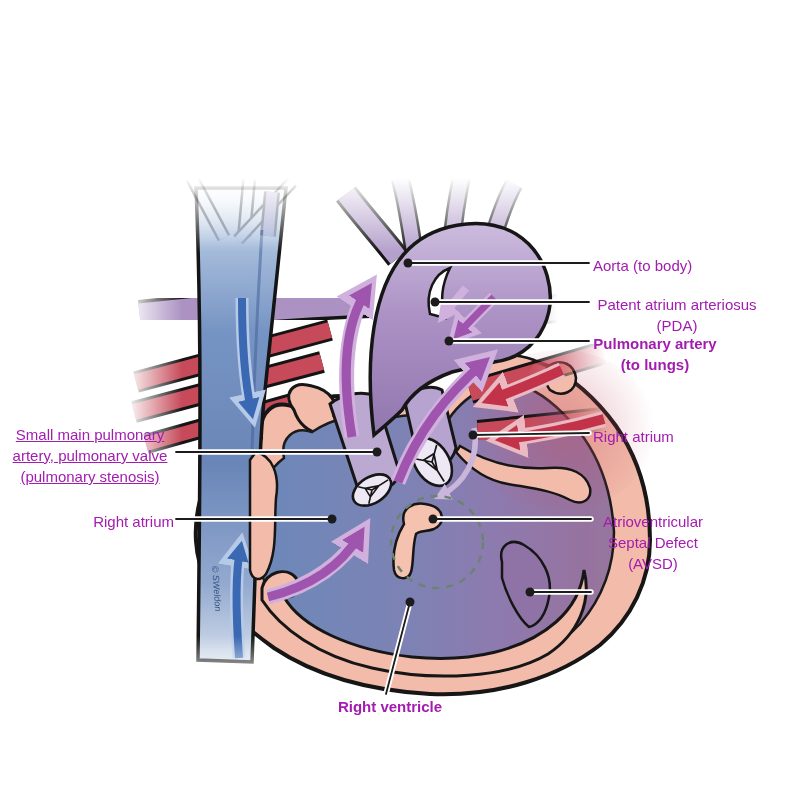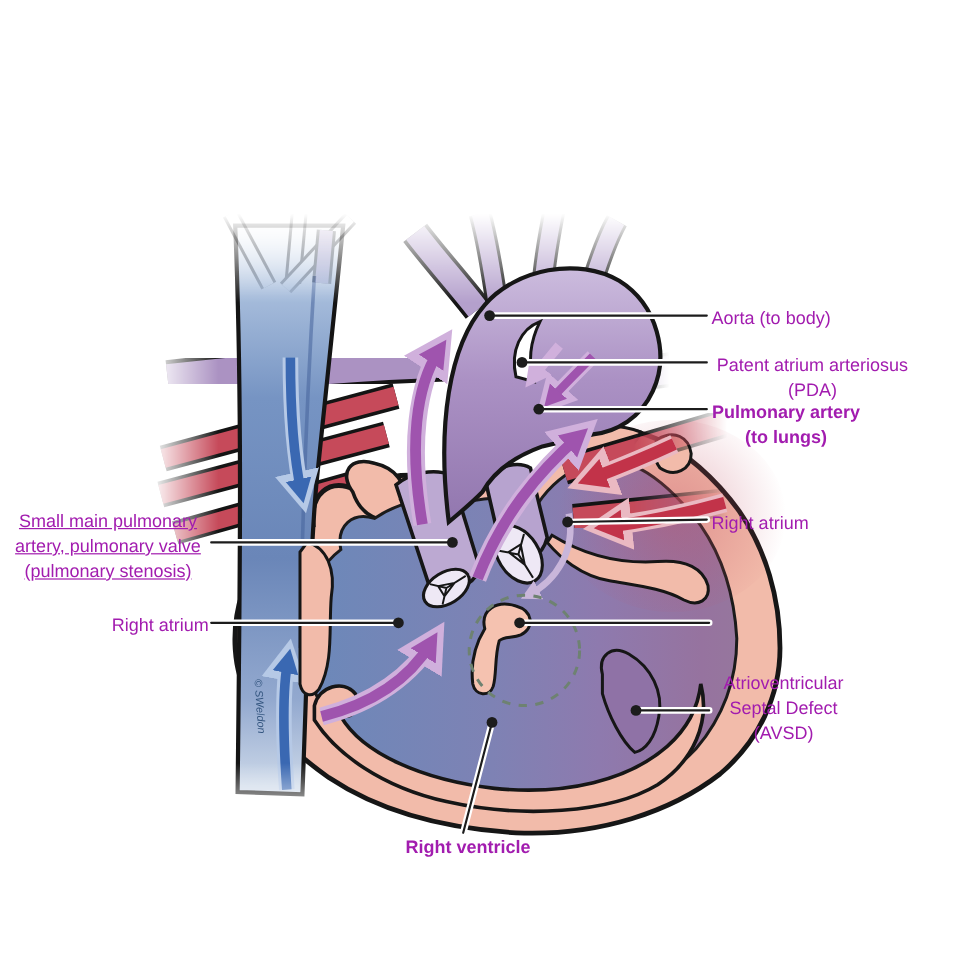--- a/index.html
+++ b/index.html
@@ -247,21 +247,21 @@
   </g>
 </svg>
 
 
 <div class="lbl" style="left:593px;top:255px;">Aorta (to body)</div>
 <div class="lbl c" style="left:591px;top:294px;width:172px;">Patent atrium arteriosus
 (PDA)</div>
 <div class="lbl c" style="left:593px;top:333px;width:124px;font-weight:bold;">Pulmonary artery
 (to lungs)</div>
 <div class="lbl" style="left:593px;top:426px;">Right atrium</div>
-<div class="lbl c" style="left:594px;top:511px;width:118px;margin-top:48px;">Atrioventricular
+<div class="lbl c" style="left:594px;top:511px;width:118px;">Atrioventricular
 Septal Defect
 (AVSD)</div>
 <div class="lbl c" style="left:6px;top:424px;width:168px;text-decoration:underline;">Small main pulmonary
 artery, pulmonary valve
 (pulmonary stenosis)</div>
 <div class="lbl r" style="left:6px;top:511px;width:168px;">Right atrium</div>
 <div class="lbl c" style="left:316px;top:696px;width:148px;font-weight:bold;">Right ventricle</div>
 
 </div>
 

